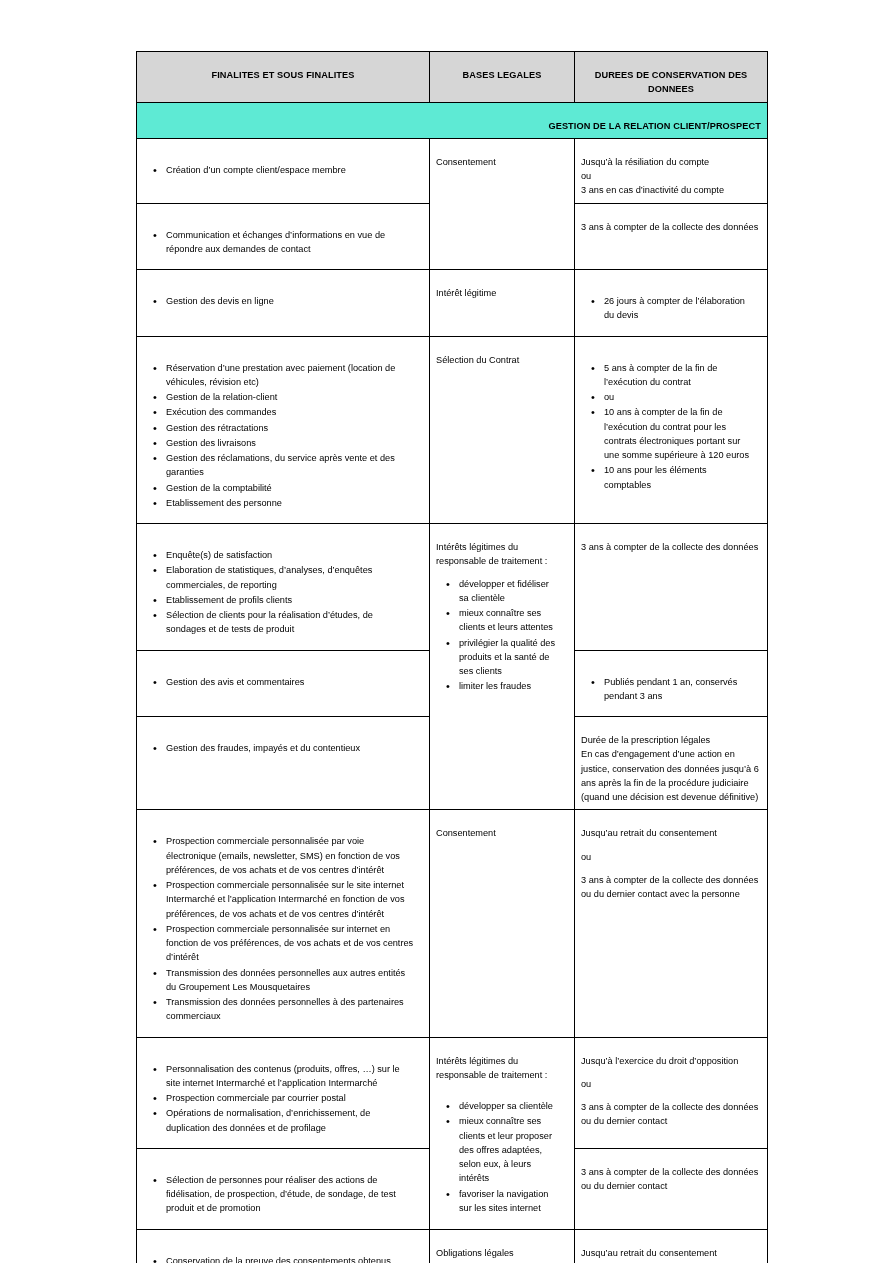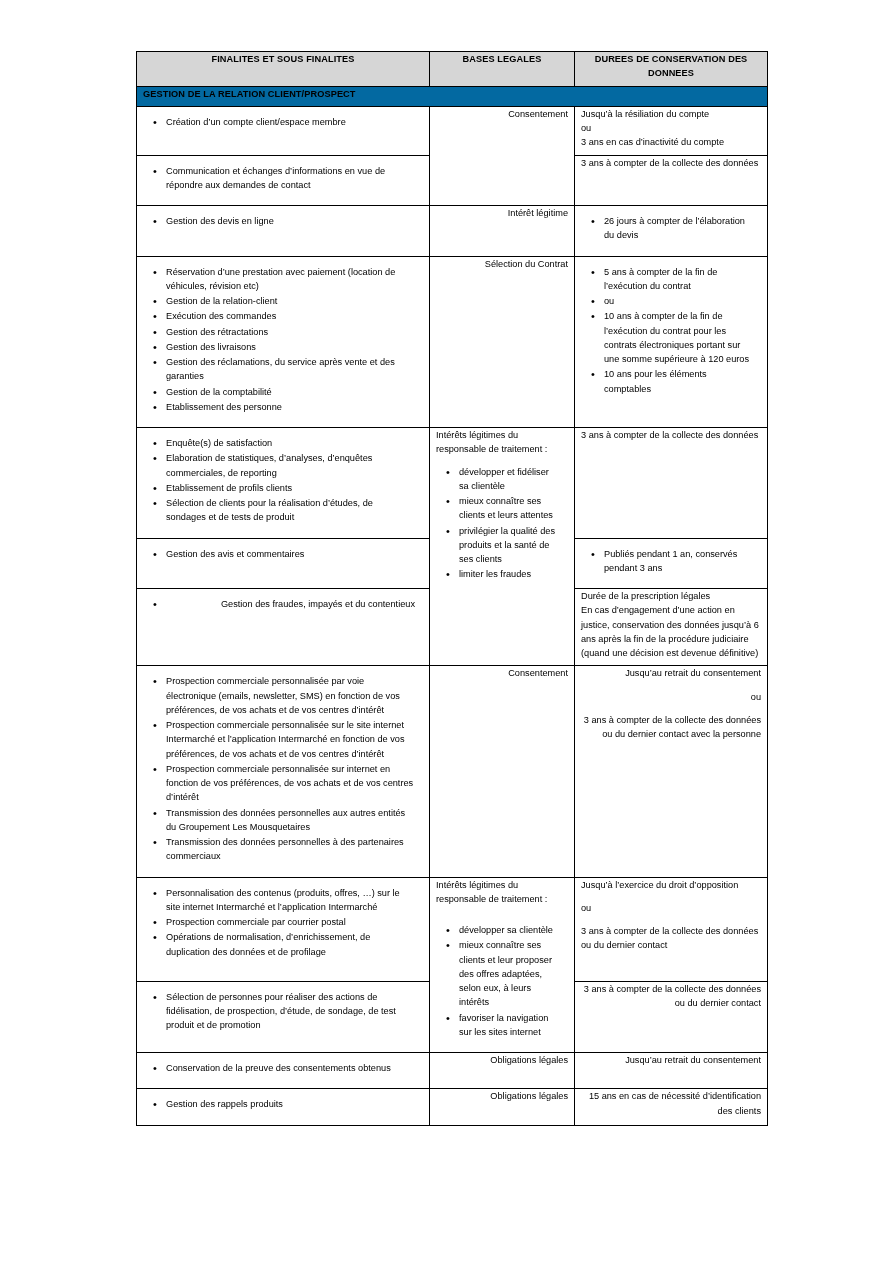--- a/index.html
+++ b/index.html
@@ -22,41 +22,41 @@
     width: 631px;
   }
   table.doc-table {
     border-collapse: collapse;
     width: 631px;
     table-layout: fixed;
   }
   table.doc-table td, table.doc-table th {
     border: 1px solid #000000;
     vertical-align: top;
-    padding: 0 6px 5px 6px;
+    padding: 16px 6px 5px 6px;
     font-size: 9.2px;
     line-height: 1.55;
   }
   .col-a { width: 293px; }
   .col-b { width: 145px; }
   .col-c { width: 193px; }
 
   th.head {
     background: #d6d6d6;
     text-align: center;
     font-weight: bold;
     font-size: 10.2px;
     letter-spacing: 0.1px;
     vertical-align: middle;
     padding: 6px 4px;
     line-height: 1.3;
   }
   td.section {
-    background: #0369a1;
-    text-align: left;
+    background: #5eead4;
+    text-align: right;
     font-weight: bold;
     font-size: 9.6px;
     padding: 3px 4px;
     letter-spacing: 0.1px;
   }
   ul.b {
     list-style: none;
     margin: 8px;
     padding: 0;
   }
@@ -71,21 +71,20 @@
     left: 2px;
     top: -1px;
     font-size: 11px;
     line-height: 1.55;
   }
   .plain {
     margin: 0;
   }
   .mid {
     vertical-align: middle;
-    text-align: right;
   }
   .spacer { height: 9px; }
 </style>
 </head>
 <body>
 
 <div class="page">
   <table class="doc-table">
     <colgroup>
       <col class="col-a">

